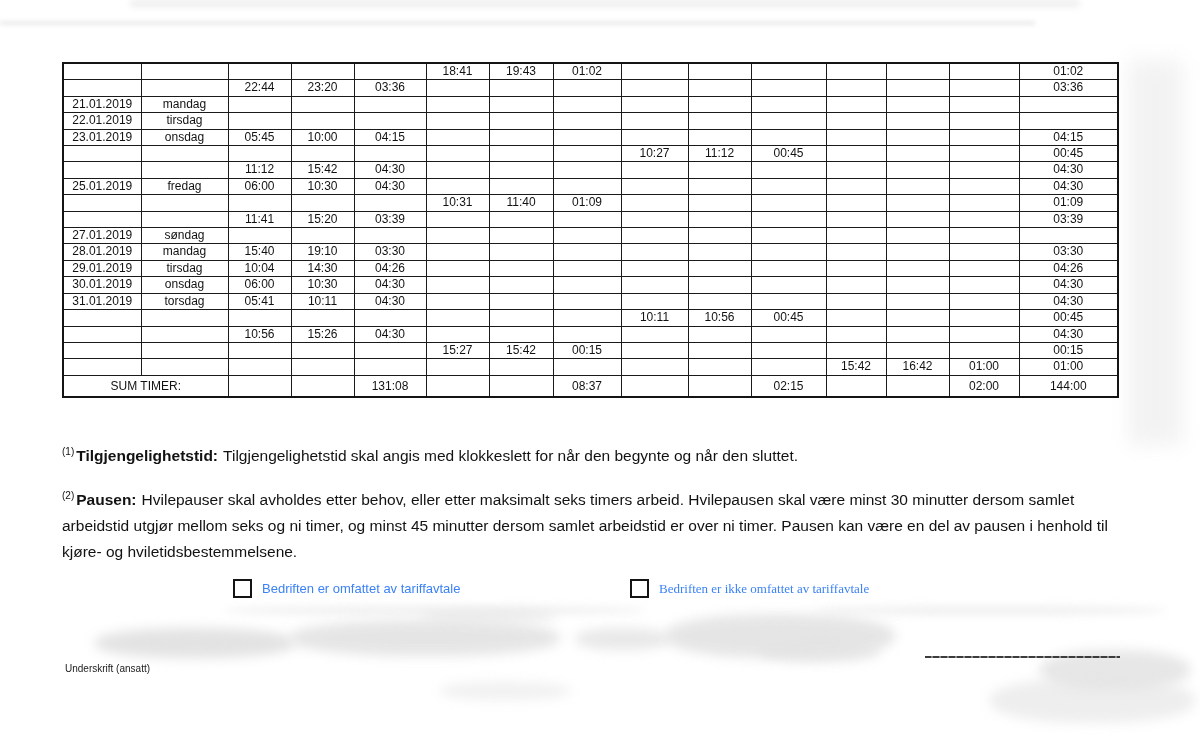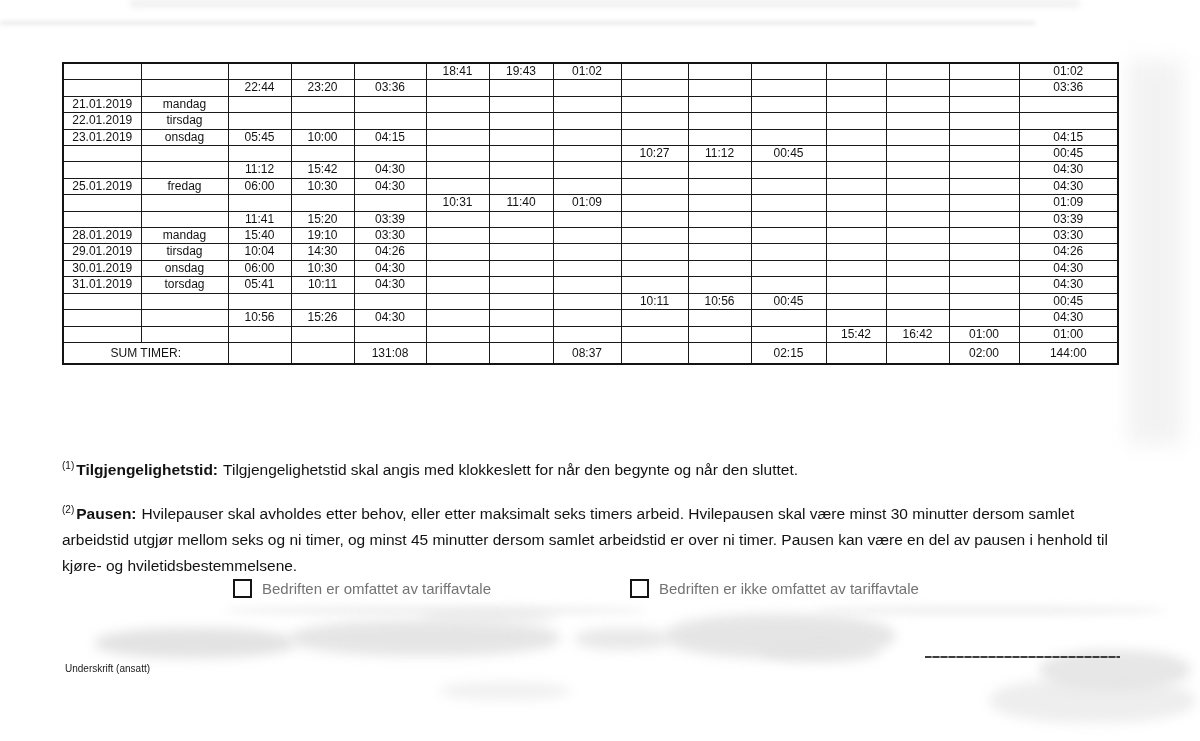--- a/index.html
+++ b/index.html
@@ -21,31 +21,31 @@
     border:2.4px solid #141414;
   }
   td{
     border:1.6px solid #1a1a1a;
     height:15.4px;line-height:15.4px;
     padding:0;font-size:12px;text-align:center;
     white-space:nowrap;overflow:hidden;color:#121212;
   }
   tr.sum-row td{height:20px;line-height:20px;font-size:12px;}
   
-  .footnote{position:absolute;left:62px;width:1078px;font-size:15.5px;line-height:26px;color:#121212;margin-top:14px;}
+  .footnote{position:absolute;left:62px;width:1078px;font-size:15.5px;line-height:26px;color:#121212;}
   .fn1{top:443px;}
   .fn2{top:487px;}
   .footnote sup{font-size:10px;vertical-align:super;line-height:0;margin-right:2px;}
   .footnote b{margin-right:5px;}
   
   .cb-item{position:absolute;top:579px;display:flex;align-items:center;}
   .cb-item .box{width:15px;height:15px;border:2px solid #141414;background:#fff;flex:0 0 auto;margin-right:10px;}
-  .cb-item .cb-label{font-size:15px;color:#737373;white-space:nowrap;}
+  .cb-item .cb-label{font-size:13px;color:#3b82f6;white-space:nowrap;}
   .cb1{left:233px;}
-  .cb2{left:630px;}
+  .cb2{left:630px;font-family:Liberation Serif, serif;}
   
   .blob{position:absolute;background:#e3e3e3;border-radius:45%;filter:blur(6px);pointer-events:none;}
   .b1{left:95px;top:628px;width:200px;height:30px;}
   .b2{left:290px;top:620px;width:270px;height:36px;opacity:.9;}
   .b3{left:420px;top:611px;width:135px;height:12px;opacity:.7;}
   .b4{left:575px;top:628px;width:95px;height:22px;opacity:.8;}
   .b5{left:665px;top:614px;width:230px;height:44px;opacity:.9;}
   .b6{left:760px;top:640px;width:120px;height:22px;opacity:.7;}
   .b7{left:225px;top:606px;width:420px;height:9px;opacity:.55;filter:blur(4px);}
   .b8{left:815px;top:606px;width:350px;height:9px;opacity:.55;filter:blur(4px);}
@@ -248,20 +248,37 @@
         <td></td>
         <td></td>
         <td></td>
         <td></td>
         <td></td>
         <td></td>
         <td></td>
         <td>03:39</td>
       </tr>
       <tr>
+        <td>27.01.2019</td>
+        <td>søndag</td>
+        <td></td>
+        <td></td>
+        <td></td>
+        <td></td>
+        <td></td>
+        <td></td>
+        <td></td>
+        <td></td>
+        <td></td>
+        <td></td>
+        <td></td>
+        <td></td>
+        <td></td>
+      </tr>
+      <tr>
         <td>28.01.2019</td>
         <td>mandag</td>
         <td>15:40</td>
         <td>19:10</td>
         <td>03:30</td>
         <td></td>
         <td></td>
         <td></td>
         <td></td>
         <td></td>
@@ -348,20 +365,37 @@
         <td></td>
         <td></td>
         <td></td>
         <td></td>
         <td></td>
         <td></td>
         <td></td>
         <td></td>
         <td></td>
         <td>04:30</td>
+      </tr>
+      <tr>
+        <td></td>
+        <td></td>
+        <td></td>
+        <td></td>
+        <td></td>
+        <td>15:27</td>
+        <td>15:42</td>
+        <td>00:15</td>
+        <td></td>
+        <td></td>
+        <td></td>
+        <td></td>
+        <td></td>
+        <td></td>
+        <td>00:15</td>
       </tr>
       <tr>
         <td></td>
         <td></td>
         <td></td>
         <td></td>
         <td></td>
         <td></td>
         <td></td>
         <td></td>

